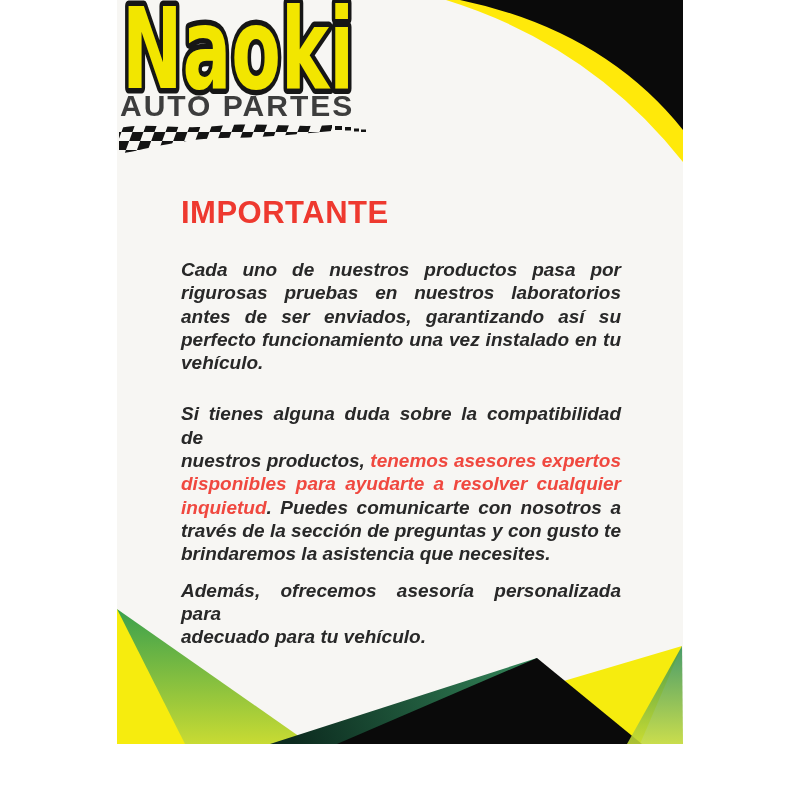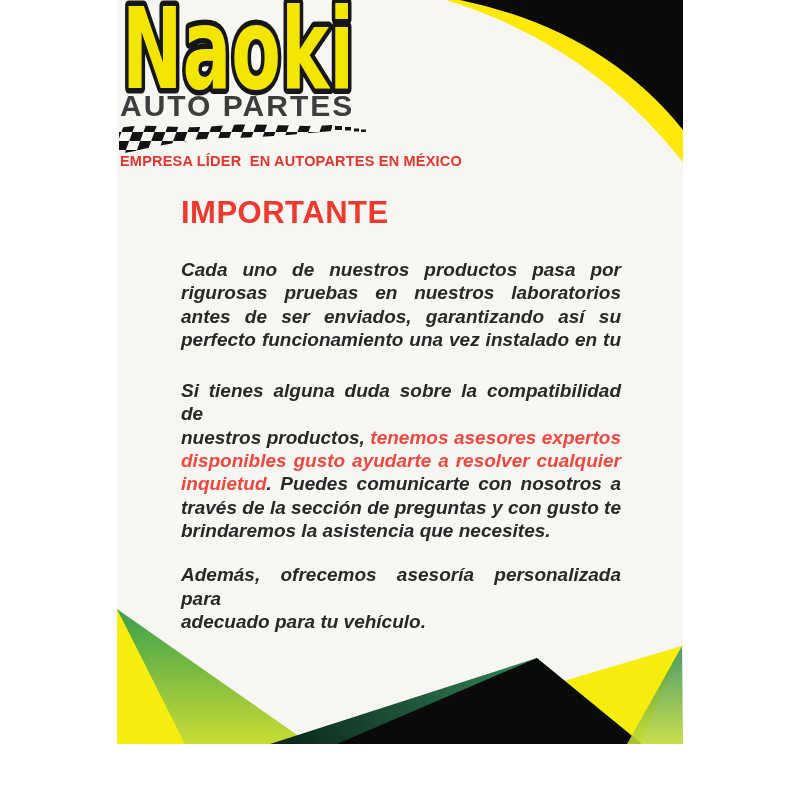--- a/index.html
+++ b/index.html
@@ -22,21 +22,21 @@
   .logo-svg{position:absolute;left:0;top:0;overflow:visible;}
   .subtitle{position:absolute;left:3px;top:89px;font-size:30px;font-weight:bold;
     letter-spacing:2px;color:var(--subtitle-gray);white-space:nowrap;}
   .flag{position:absolute;left:0;top:114px;}
   .tagline{position:absolute;left:3px;top:153px;font-size:14.5px;font-weight:bold;
     color:var(--brand-red);white-space:nowrap;letter-spacing:0.2px;}
   .text-col{position:absolute;left:64px;top:196px;width:440px;}
   .heading{font-size:31px;line-height:34px;font-weight:bold;color:var(--heading-red);
     letter-spacing:0.5px;}
   .para{margin-top:28px;font-size:19px;line-height:23.3px;font-weight:bold;color:var(--text-dark);}
-  .para:nth-of-type(3){margin-top:21px;}
+  .para:nth-of-type(3){margin-top:13px;}
   .jline{text-align:justify;text-align-last:justify;white-space:normal;font-style:italic;}
   .jline.last{text-align-last:left;}
   .jline .red{color:var(--accent-red);}
   .bottom-decor{position:absolute;left:0;bottom:0;display:block;}
 </style>
 </head>
 <body>
 
 <div class="canvas">
   <div class="poster">
@@ -63,35 +63,35 @@
       </defs>
       <path d="M2,14 C30,8 60,16 100,12 C140,8 175,14 215,11 L215,17 C180,20 145,24 105,24 C65,25 35,34 2,40 Z" fill="url(#chk)"></path>
       <g style="fill:var(--flag-black)">
         <rect x="218" y="12" width="7" height="4"></rect>
         <rect x="228" y="13" width="6" height="3.5"></rect>
         <rect x="237" y="14.5" width="5" height="3"></rect>
         <rect x="244" y="15.5" width="5" height="2.5"></rect>
       </g>
     </svg>
 
-    <div class="tagline">EMPRESA LÍDER&nbsp; EN AUTOPARTES EN MÉXICO</div>
 
     <div class="text-col">
       <div class="heading">IMPORTANTE</div>
       <div>
           <div class="para">
             <div class="jline"><span>Cada uno de nuestros productos pasa por</span></div>
             <div class="jline"><span>rigurosas pruebas en nuestros laboratorios</span></div>
             <div class="jline"><span>antes de ser enviados, garantizando así su</span></div>
             <div class="jline"><span>perfecto funcionamiento una vez instalado en tu</span></div>
+            <div class="jline last"><span>vehículo.</span></div>
           </div>
           <div class="para">
             <div class="jline"><span>Si tienes alguna duda sobre la compatibilidad de</span></div>
             <div class="jline"><span>nuestros productos, </span><span class="red">tenemos asesores expertos</span></div>
-            <div class="jline"><span class="red">disponibles gusto ayudarte a resolver cualquier</span></div>
+            <div class="jline"><span class="red">disponibles para ayudarte a resolver cualquier</span></div>
             <div class="jline"><span class="red">inquietud</span><span>. Puedes comunicarte con nosotros a</span></div>
             <div class="jline"><span>través de la sección de preguntas y con gusto te</span></div>
             <div class="jline last"><span>brindaremos la asistencia que necesites.</span></div>
           </div>
           <div class="para">
             <div class="jline"><span>Además, ofrecemos asesoría personalizada para</span></div>
             <div class="jline last"><span>adecuado para tu vehículo.</span></div>
           </div>
         </div>
     </div>

